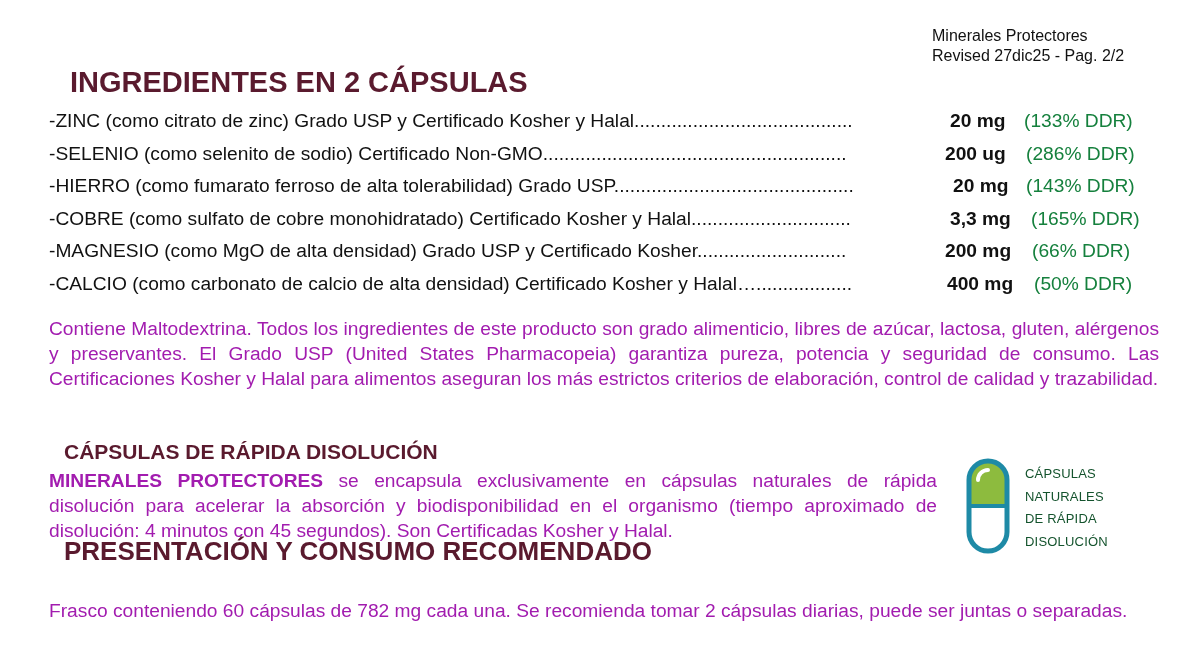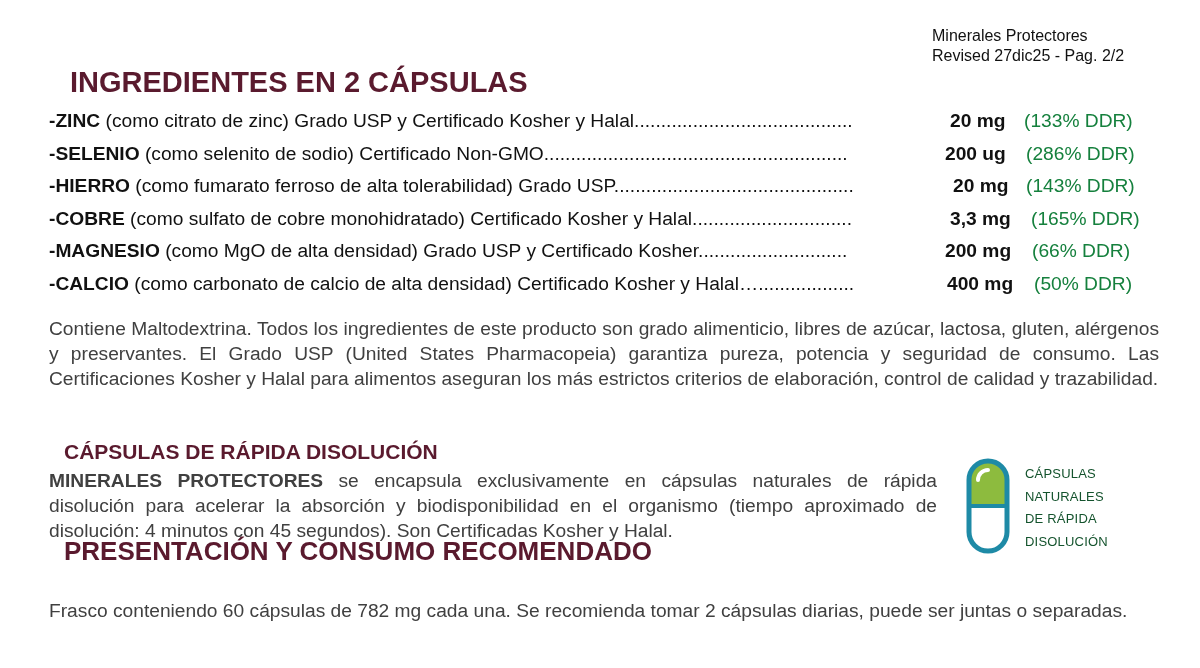--- a/index.html
+++ b/index.html
@@ -19,27 +19,27 @@
     #title-ingredients { left: 70px; top: 66px; font-size: 29px; }
     #title-capsules { left: 64px; top: 440px; font-size: 21px; }
     #title-presentation { left: 64px; top: 536px; font-size: 26px; }
 
     .ing-list { position: absolute; left: 49px; top: 108px; width: 1120px; }
     .ing-row {
       position: relative; height: 32.6px; font-size: 19.2px; line-height: 26px;
       white-space: nowrap;
     }
     .ing-row .left { position: absolute; left: 0; top: 0; }
-    .ing-row .name { font-weight: bold; }
+    .ing-row .name { font-weight: normal; }
     .ing-row .amount { position: absolute; top: 0; font-weight: bold; }
     .ing-row .pct { position: absolute; top: 0; color: #15803d; }
 
     .para {
       position: absolute; font-size: 19.2px; line-height: 25px;
-      text-align: justify; text-align-last: left; color: #404040;
+      text-align: justify; text-align-last: left; color: #a21caf;
     }
     #para-contains { left: 49px; top: 316px; width: 1110px; }
     #para-capsules { left: 49px; top: 468px; width: 888px; line-height: 25px; }
     #para-presentation { left: 49px; top: 598px; width: 1110px; }
     .bold { font-weight: bold; }
 
     .capsule-badge { position: absolute; left: 966px; top: 458px; width: 200px; height: 96px; }
     .capsule-icon { position: absolute; left: 0; top: 0; }
     .capsule-text {
       position: absolute; left: 59px; top: 5px;

